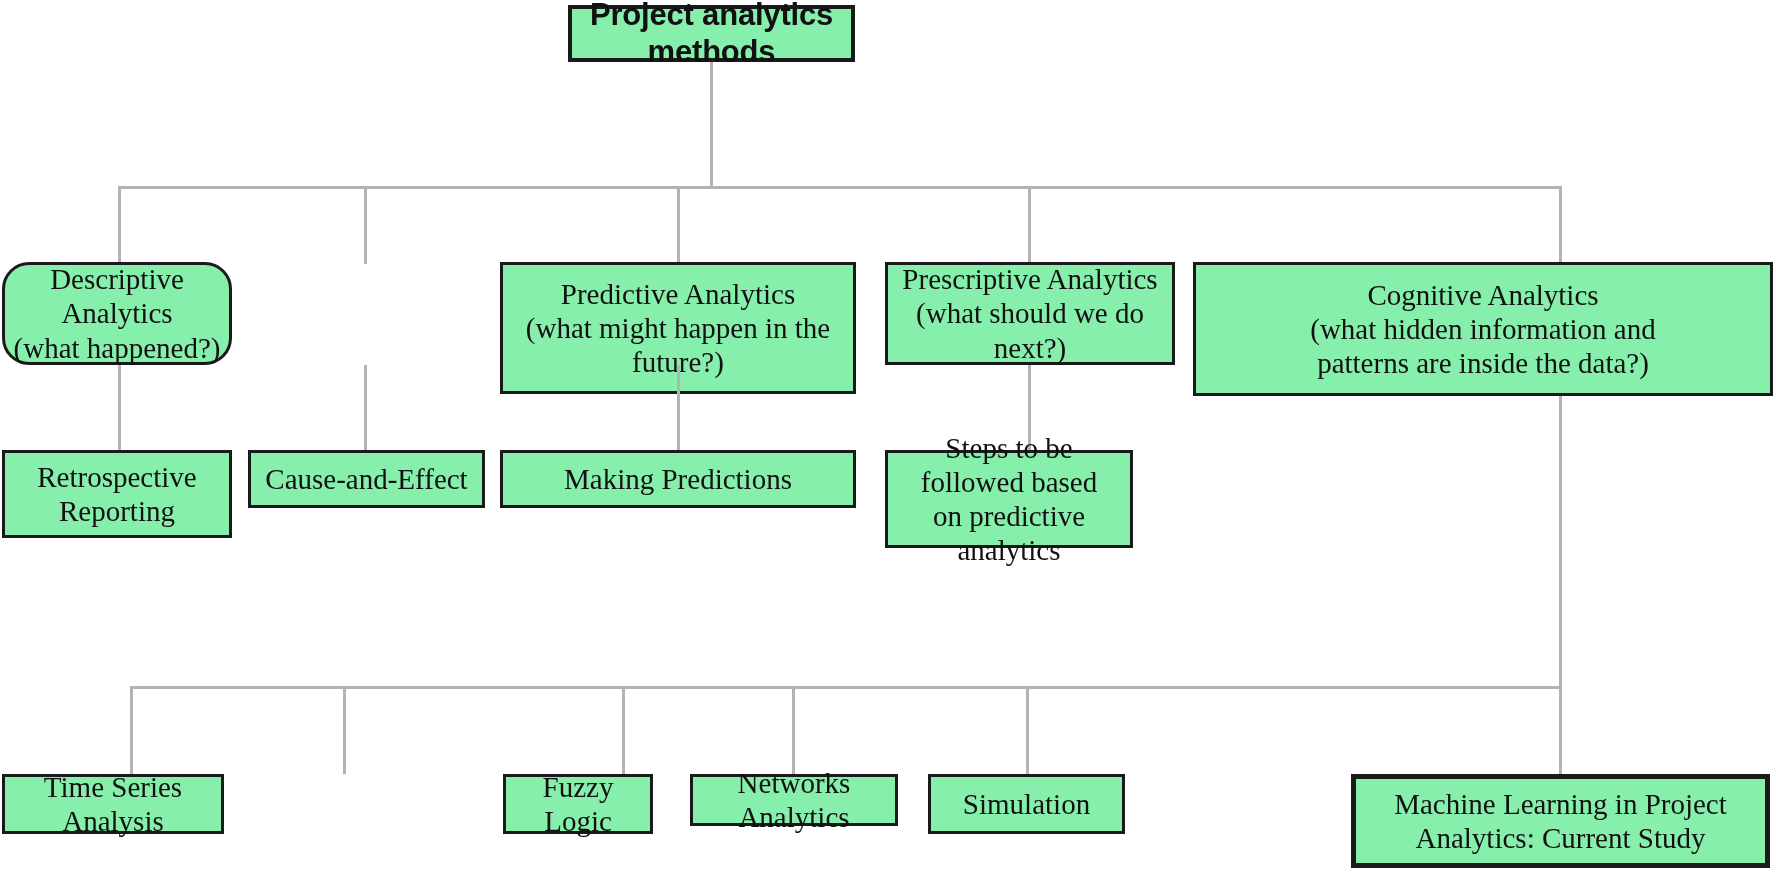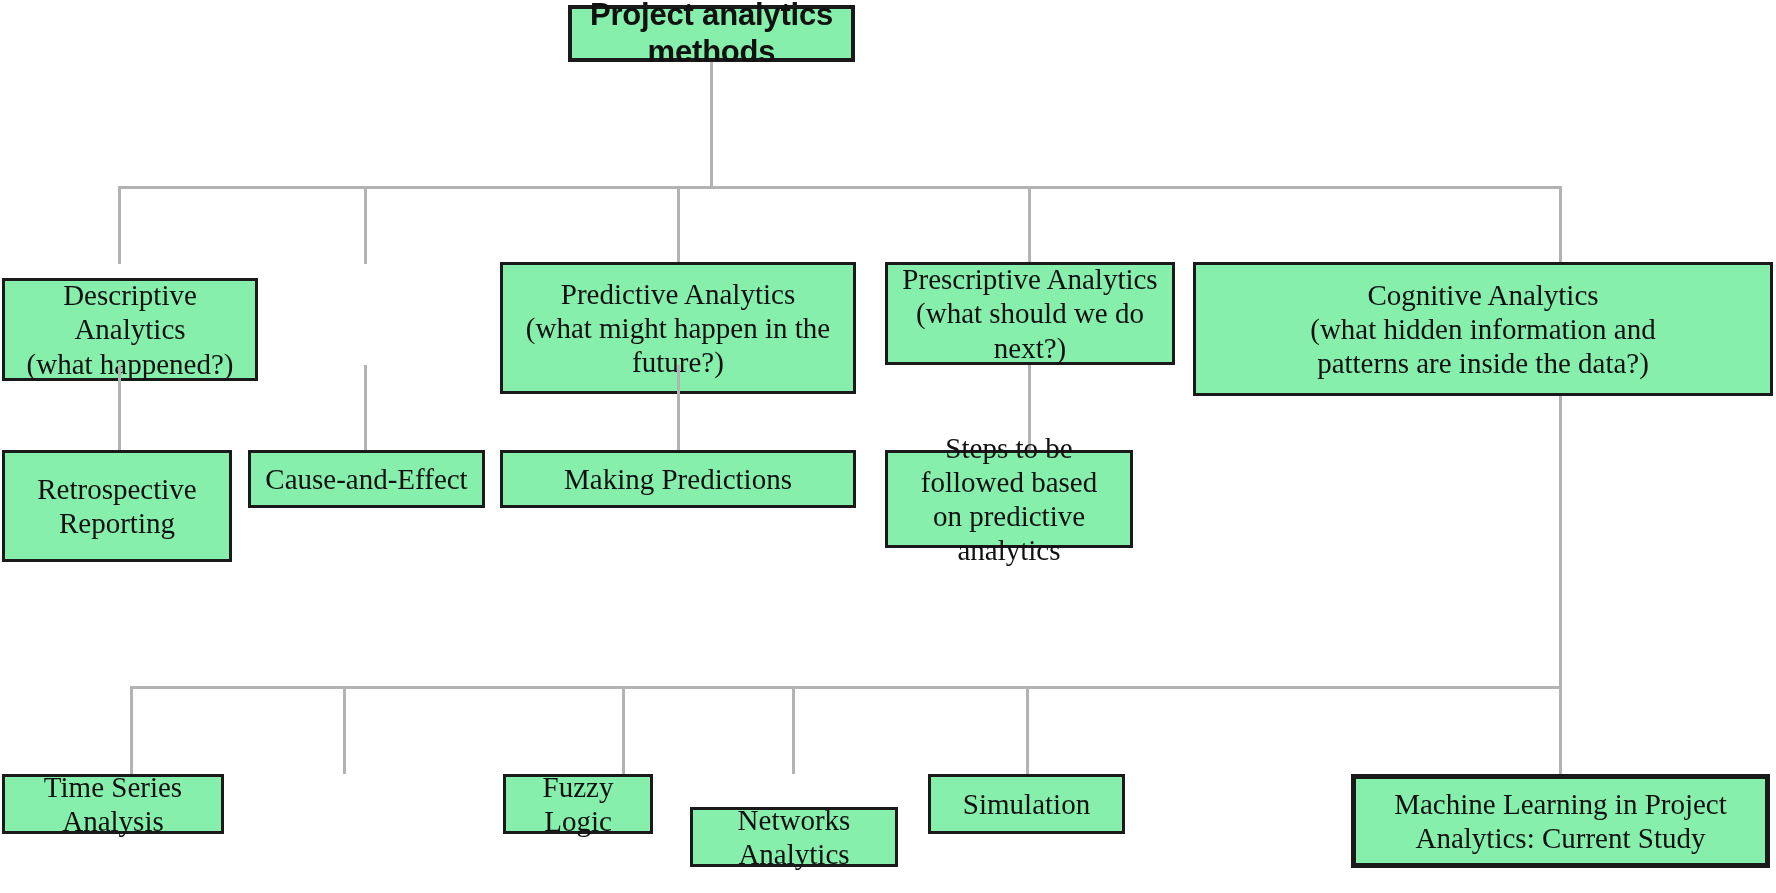--- a/index.html
+++ b/index.html
@@ -80,21 +80,21 @@
   <div class="line v" style="left:710px; top:62px; height:126px;"></div>
 
   <div class="line h" style="left:118px; top:186px; width:1444px;"></div>
 
   <div class="line v" style="left:118px; top:186px; height:78px;"></div>
   <div class="line v" style="left:364px; top:186px; height:78px;"></div>
   <div class="line v" style="left:677px; top:186px; height:78px;"></div>
   <div class="line v" style="left:1028px; top:186px; height:78px;"></div>
   <div class="line v" style="left:1559px; top:186px; height:78px;"></div>
 
-  <div class="node lvl2" style="left:2px; top:278px; width:256px; height:103px;">
+  <div class="node lvl2" style="left:2px; top:262px; width:230px; height:103px;border-radius:27px;">
     <span class="txt">Descriptive Analytics
 (what happened?)</span>
   </div>
 
 
   <div class="node lvl2" style="left:500px; top:262px; width:356px; height:132px;">
     <span class="txt">Predictive Analytics
 (what might happen in the future?)</span>
   </div>
 
@@ -107,21 +107,21 @@
     <span class="txt">Cognitive Analytics
 (what hidden information and
 patterns are inside the data?)</span>
   </div>
 
   <div class="line v" style="left:118px; top:365px; height:85px;"></div>
   <div class="line v" style="left:364px; top:365px; height:85px;"></div>
   <div class="line v" style="left:677px; top:365px; height:85px;"></div>
   <div class="line v" style="left:1028px; top:365px; height:85px;"></div>
 
-  <div class="node lvl3" style="left:2px; top:450px; width:230px; height:112px;">
+  <div class="node lvl3" style="left:2px; top:450px; width:230px; height:88px;">
     <span class="txt">Retrospective
 Reporting</span>
   </div>
 
   <div class="node lvl3" style="left:248px; top:450px; width:237px; height:58px;">
     <span class="txt">Cause-and-Effect</span>
   </div>
 
   <div class="node lvl3" style="left:500px; top:450px; width:356px; height:58px;">
     <span class="txt">Making Predictions</span>
@@ -144,21 +144,21 @@
 
   <div class="node lvl4" style="left:2px; top:774px; width:222px; height:60px;">
     <span class="txt">Time Series Analysis</span>
   </div>
 
 
   <div class="node lvl4" style="left:503px; top:774px; width:150px; height:60px;">
     <span class="txt">Fuzzy Logic</span>
   </div>
 
-  <div class="node lvl4" style="left:690px; top:774px; width:208px; height:60px;margin-top:33px;">
+  <div class="node lvl4" style="left:690px; top:774px; width:208px; height:52px;">
     <span class="txt">Networks Analytics</span>
   </div>
 
   <div class="node lvl4" style="left:928px; top:774px; width:197px; height:60px;">
     <span class="txt">Simulation</span>
   </div>
 
   <div class="node lvl4 emphasis" style="left:1351px; top:774px; width:419px; height:94px;">
     <span class="txt">Machine Learning in Project
 Analytics: Current Study</span>

